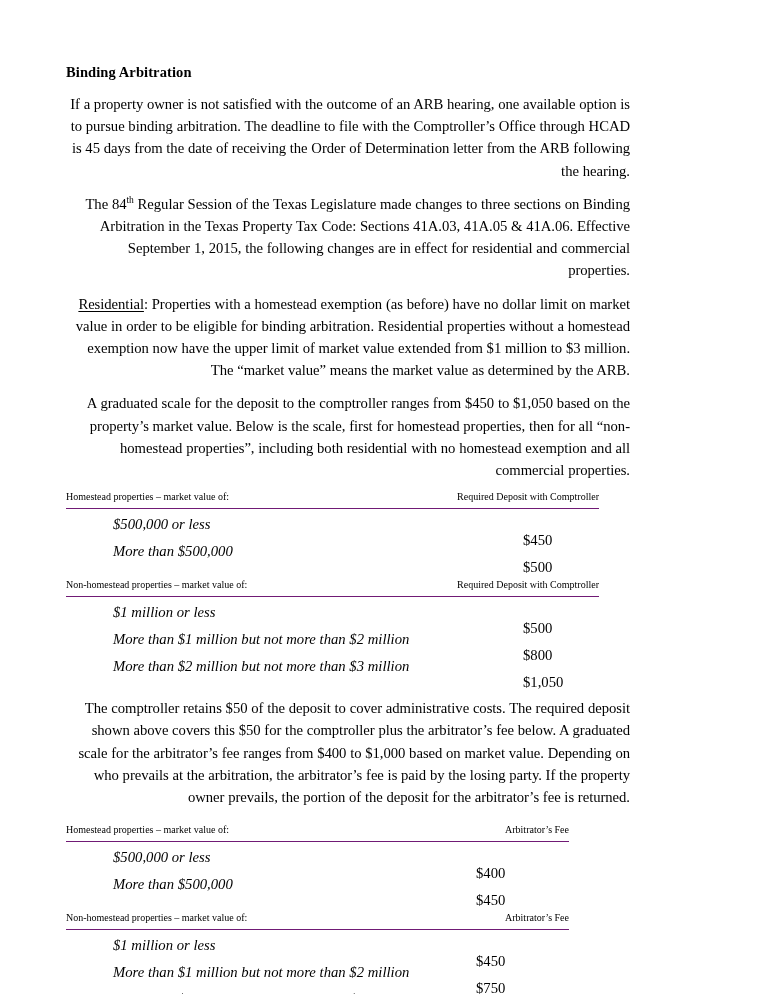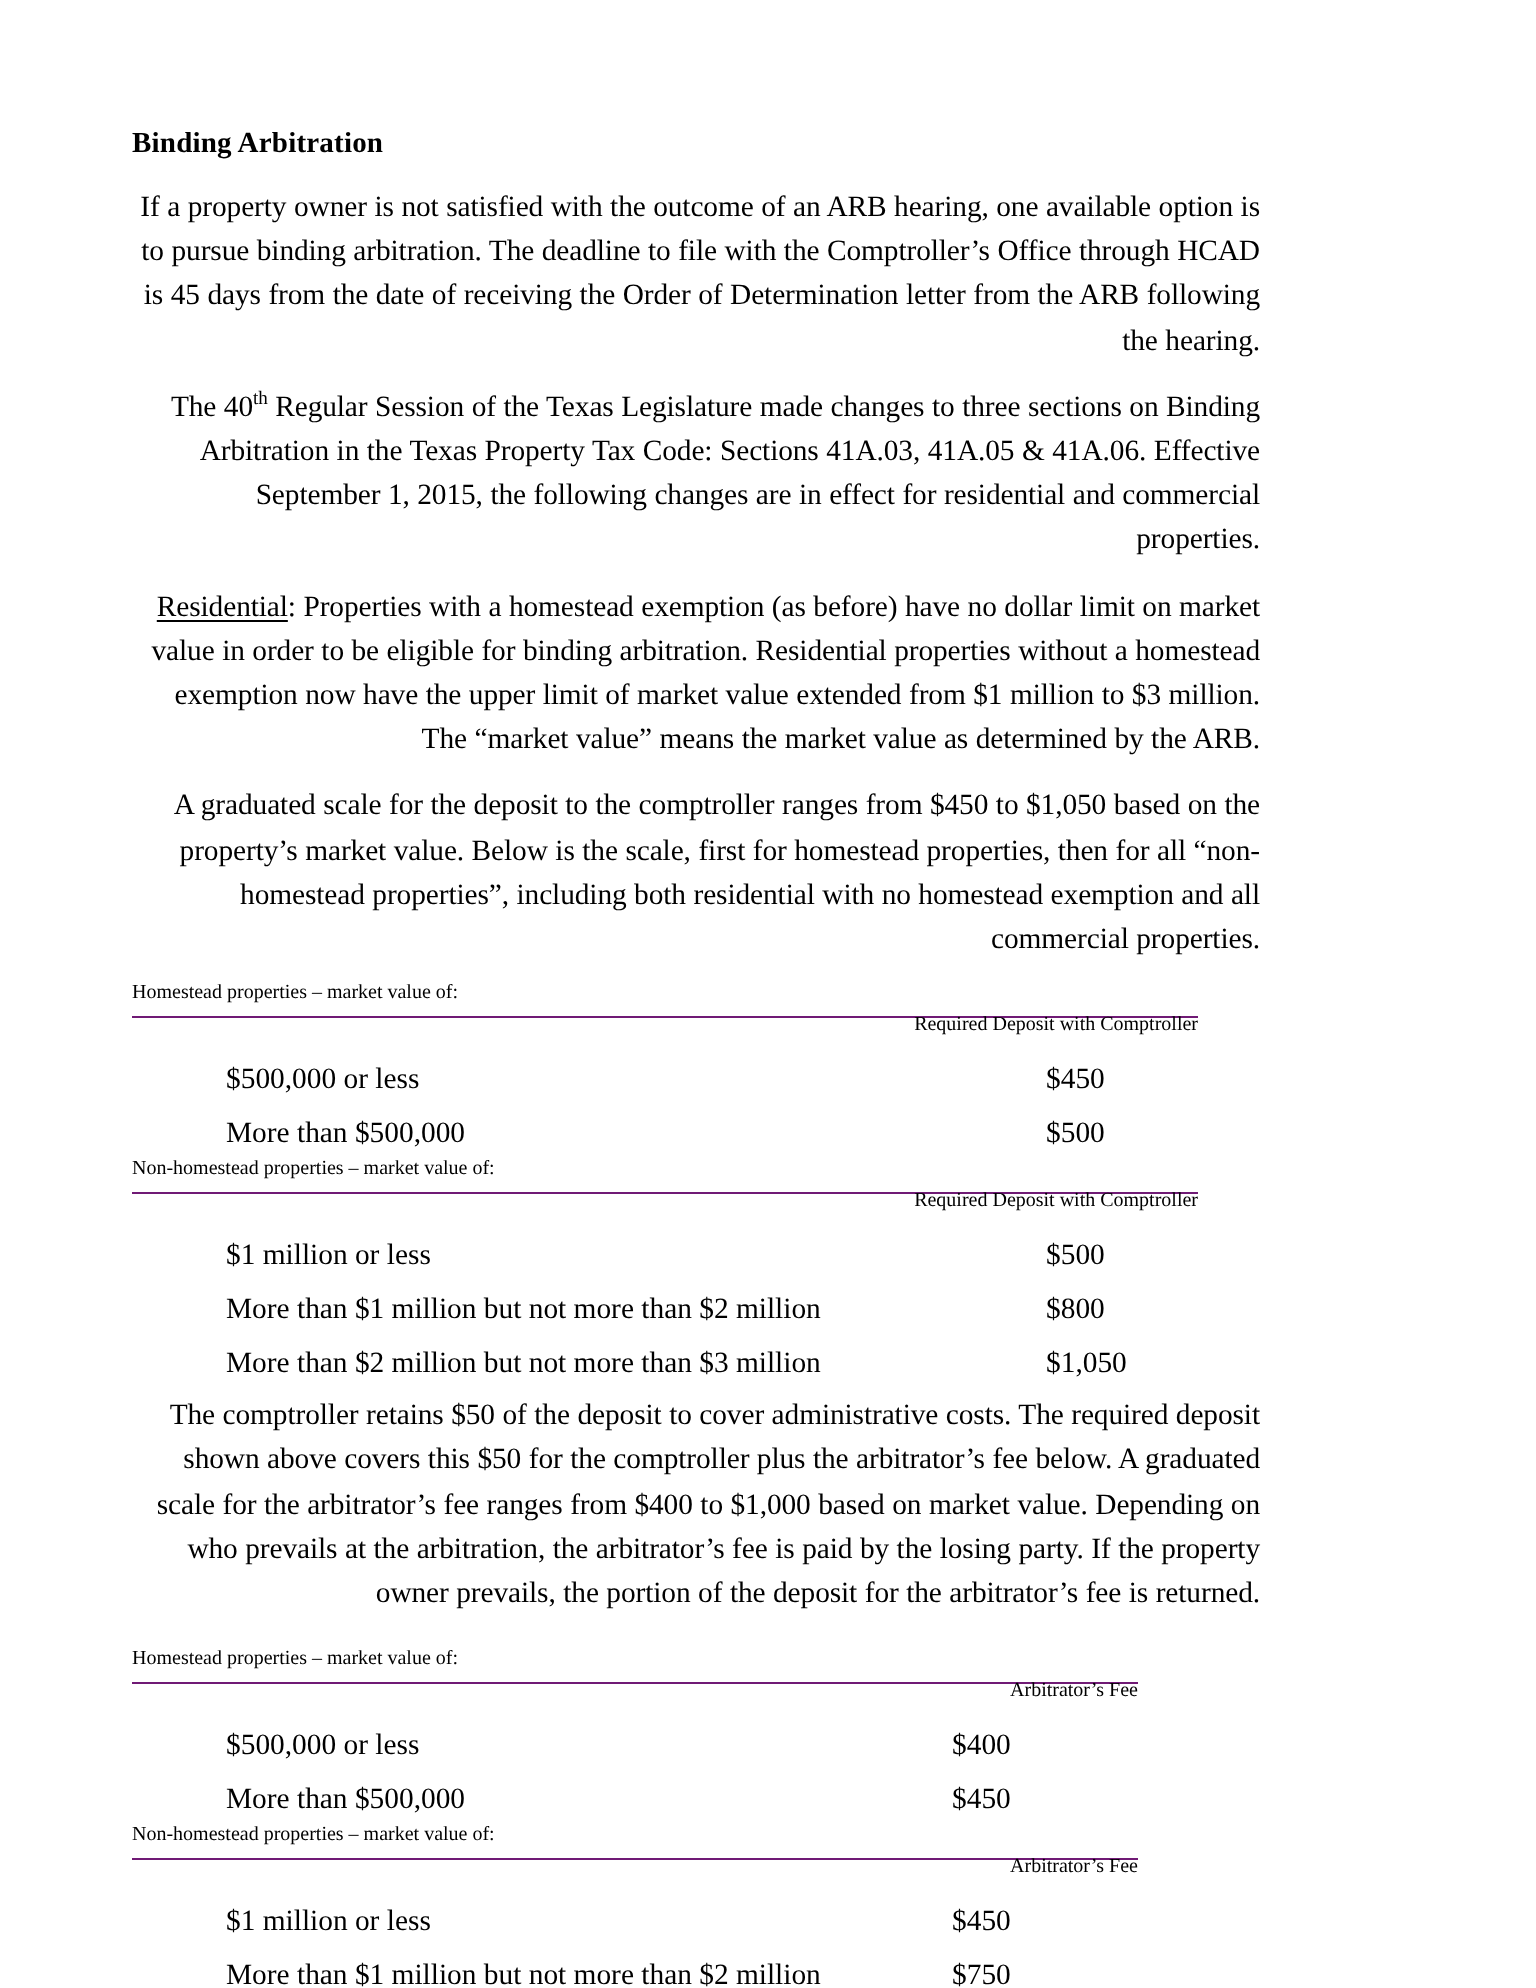--- a/index.html
+++ b/index.html
@@ -64,35 +64,36 @@
     border-bottom: 1px solid #701a75;
     padding-bottom: 1px;
     margin-bottom: 5px;
   }
   .fee-head .hl {
     display: inline-block;
   }
   .fee-head .hr {
     position: absolute;
     left: 0;
-    top: 16px;
+    top: 0;
     width: 533px;
     text-align: right;
   }
   .fee-row {
     font-size: 14.7px;
     line-height: 21px;
     position: relative;
     height: 27px;
     white-space: nowrap;
   }
   .fee-row .rl {
     position: absolute;
     left: 47px;
-    top: 16px;
+    top: 0;
+    font-style: italic;
   }
   .fee-row .rv {
     position: absolute;
     left: 457px;
     top: 16px;
   }
   
   .fee-head.deposit .hr { width: 533px; }
   .fee-head.arb .hr { width: 503px; }
   .fee-table.arb .fee-head { width: 503px; }
@@ -101,21 +102,21 @@
 </style>
 </head>
 <body>
 
 <div class="page">
 
   <h1 class="doc-title">Binding Arbitration</h1>
 
   <p class="para">If a property owner is not satisfied with the outcome of an ARB hearing, one available option is to pursue binding arbitration.  The deadline to file with the Comptroller’s Office through HCAD is 45 days from the date of receiving the Order of Determination letter from the ARB following the hearing.</p>
 
-  <p class="para"><span>The 40</span><sup>th</sup><span> Regular Session of the Texas Legislature made changes to three sections on Binding Arbitration in the Texas Property Tax Code: Sections 41A.03, 41A.05 &amp; 41A.06.   Effective September 1, 2015, the following changes are in effect for residential and commercial properties.</span></p>
+  <p class="para"><span>The 84</span><sup>th</sup><span> Regular Session of the Texas Legislature made changes to three sections on Binding Arbitration in the Texas Property Tax Code: Sections 41A.03, 41A.05 &amp; 41A.06.   Effective September 1, 2015, the following changes are in effect for residential and commercial properties.</span></p>
 
   <p class="para"><span class="lead">Residential</span><span>:  Properties with a homestead exemption (as before) have no dollar limit on market value in order to be eligible for binding arbitration. Residential properties without a homestead exemption now have the upper limit of market value extended from $1 million to $3 million. The “market value” means the market value as determined by the ARB.</span></p>
 
 
   <p class="para tight">A graduated scale for the deposit to the comptroller ranges from $450 to $1,050 based on the property’s market value.  Below is the scale, first for homestead properties, then for all “non-homestead properties”, including both residential with no homestead exemption and all commercial properties.</p>
 
   <div class="fee-table">
     <div class="fee-head deposit">
       <span class="hl">Homestead properties – market value of:</span>
       <span class="hr">Required Deposit with Comptroller</span>

